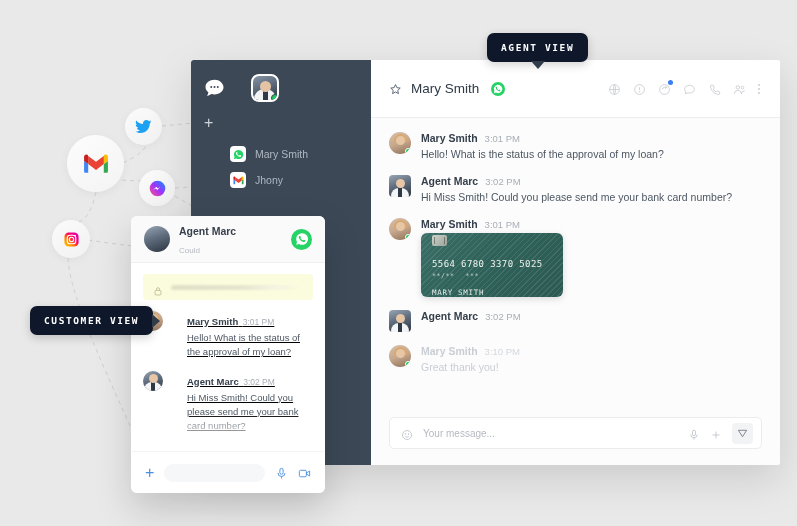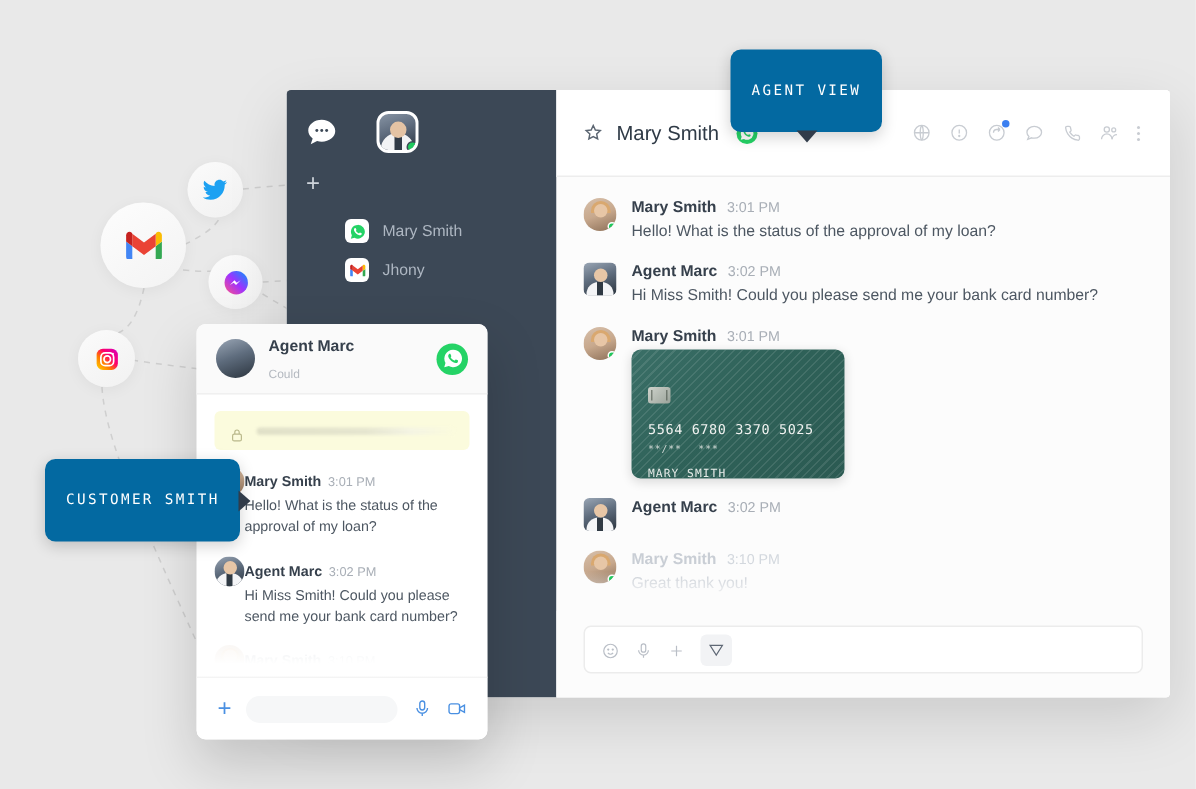--- a/index.html
+++ b/index.html
@@ -20,24 +20,24 @@
     display: flex; align-items: center; justify-content: center;
   }
   .bub-twitter   { left: 125px; top: 108px; width: 37px; height: 37px; }
   .bub-gmail     { left: 67px;  top: 135px; width: 57px; height: 57px;
                    background: linear-gradient(145deg,#fdfdfd,#f3f3f3); }
   .bub-messenger { left: 139px; top: 170px; width: 36px; height: 36px; }
   .bub-instagram { left: 52px;  top: 220px; width: 38px; height: 38px; }
 
   
   .tag {
-    position: absolute; background: #0369a1; color: #fff;
-    font-size: 9.5px; font-weight: 400; letter-spacing: 1.6px;
+    position: absolute; background: #0f172a; color: #fff;
+    font-size: 9.5px; font-weight: 700; letter-spacing: 1.6px;
     font-family: "DejaVu Sans Mono", monospace;
-    padding: 22px 14px; border-radius: 7px; white-space: nowrap;
+    padding: 9px 14px; border-radius: 7px; white-space: nowrap;
     box-shadow: 0 3px 10px rgba(0,0,0,.18); z-index: 60;
   }
   .tag-agent { left: 487px; top: 33px; }
   .tag-agent::after {
     content:""; position:absolute; left:50%; margin-left:-7px; bottom:-7px;
     border-left:7px solid transparent; border-right:7px solid transparent;
     border-top:8px solid #313c4a;
   }
   .tag-customer { left: 30px; top: 306px; }
   .tag-customer::after {
@@ -131,23 +131,23 @@
   }
   .msg-body { flex: 1; min-width: 0; }
   .msg-meta { display: flex; align-items: baseline; gap: 7px; margin-bottom: 3px; }
   .msg-name { font-size: 10.5px; font-weight: 700; color: #36404c; }
   .msg-time { font-size: 9.5px; color: #a8aeb6; }
   .msg-text { font-size: 10.5px; color: #4d5762; line-height: 1.45; }
   .msg.faded .msg-name, .msg.faded .msg-text { color: #c9ced5; }
   .msg.faded .msg-time { color: #d3d8de; }
 
   .card {
-    width: 142px; height: 86px; border-radius: 6px; margin-top: 2px;
+    width: 142px; height: 64px; border-radius: 6px; margin-top: 2px;
     background: linear-gradient(135deg,#3a6f67 0%,#2f6259 45%,#2b5a52 100%);
-    position: relative; overflow: hidden; padding: 25px 11px;
+    position: relative; overflow: hidden; padding: 2px 11px;
     box-shadow: 0 2px 7px rgba(0,0,0,.14);
   }
   .card::before {
     content:""; position:absolute; inset:0; opacity:.10;
     background: repeating-linear-gradient(-45deg, #fff 0 1px, transparent 1px 4px);
   }
   .chip {
     width: 15px; height: 11px; border-radius: 2px; position: relative; z-index: 2;
     background: linear-gradient(135deg,#cfd3cc,#9aa39a);
   }
@@ -203,21 +203,21 @@
     margin: 11px 12px 3px 12px; background: #fbfbdd; border-radius: 4px;
     height: 26px; display: flex; align-items: center; gap: 8px; padding: 0 10px;
   }
   .enc-lock { width: 10px; height: 11px; color: #b9b88a; }
   .enc-blur {
     flex: 1; height: 5px; border-radius: 3px;
     background: linear-gradient(90deg,#dcdcc4 0%,#e2e2cd 55%,#f3f3e4 78%,#fbfbdd 100%);
     filter: blur(1.1px); opacity: .85;
   }
   .cust-msgs { flex: 1; padding: 8px 12px 0 12px; overflow: hidden; position: relative; }
-  .cmsg { display: flex; gap: 0; margin-bottom: 11px; }
+  .cmsg { display: flex; gap: 24px; margin-bottom: 11px; text-decoration: underline; }
   .cav { width: 20px; height: 20px; flex: 0 0 20px; position: relative; overflow: hidden; }
   .cmsg-name { font-size: 9.5px; font-weight: 700; color: #36404c; }
   .cmsg-time { font-size: 8.5px; color: #a8aeb6; }
   .cmsg-text { font-size: 9.5px; color: #4d5762; line-height: 1.5; margin-top: 2px; }
   .cmsg.faded .cmsg-name, .cmsg.faded .cmsg-text { color: #cfd4da; }
   .cmsg.faded .cmsg-time { color: #dde1e5; }
   .cmsg.faded .cav { opacity: .25; }
   .cust-fade {
     position: absolute; left: 0; right: 0; bottom: 0; height: 38px; pointer-events: none;
     background: linear-gradient(to bottom, rgba(255,255,255,0), #fff 78%);
@@ -506,20 +506,21 @@
       <div class="composer">
         <div class="composer-box">
           <span class="comp-ico">
             <svg viewBox="0 0 24 24" fill="none" stroke="currentColor" stroke-width="1.6" aria-hidden="true">
               <circle cx="12" cy="12" r="9"></circle>
                 <path d="M8.5 14.5c1 1.2 2.1 1.8 3.5 1.8s2.5-.6 3.5-1.8"></path>
               <circle cx="9" cy="10" r=".7" fill="currentColor"></circle>
                 <circle cx="15" cy="10" r=".7" fill="currentColor"></circle>
             </svg>
           </span>
+          <span class="composer-ph">Your message...</span>
           <span class="comp-ico">
             <svg viewBox="0 0 24 24" fill="none" stroke="currentColor" stroke-width="1.6" aria-hidden="true">
               <rect x="9" y="2.5" width="6" height="11" rx="3"></rect>
                 <path d="M5.5 11a6.5 6.5 0 0013 0M12 17.5V21"></path>
             </svg>
           </span>
           <span class="comp-ico">
             <svg viewBox="0 0 24 24" fill="none" stroke="currentColor" stroke-width="1.6" aria-hidden="true">
               <path d="M12 5v14M5 12h14"></path>
             </svg>
@@ -528,21 +529,21 @@
             <svg width="11" height="11" viewBox="0 0 24 24" fill="none" stroke="currentColor" stroke-width="1.7" aria-hidden="true">
               <path d="M3 5h18l-9 14z"></path>
             </svg>
           </span>
         </div>
       </div>
 
     </div>
   </div>
 
-  <div class="tag tag-customer">CUSTOMER SMITH</div>
+  <div class="tag tag-customer">CUSTOMER VIEW</div>
 
   <div class="cust-window">
 
     <div class="cust-header">
       <span class="cust-av">
         <span class="av-m"></span><span class="bd"></span><span class="tt"></span><span class="hd"></span>
       </span>
       <span>
         <span class="cust-name">Agent Marc</span><br>
         <span class="cust-status">Could</span>

